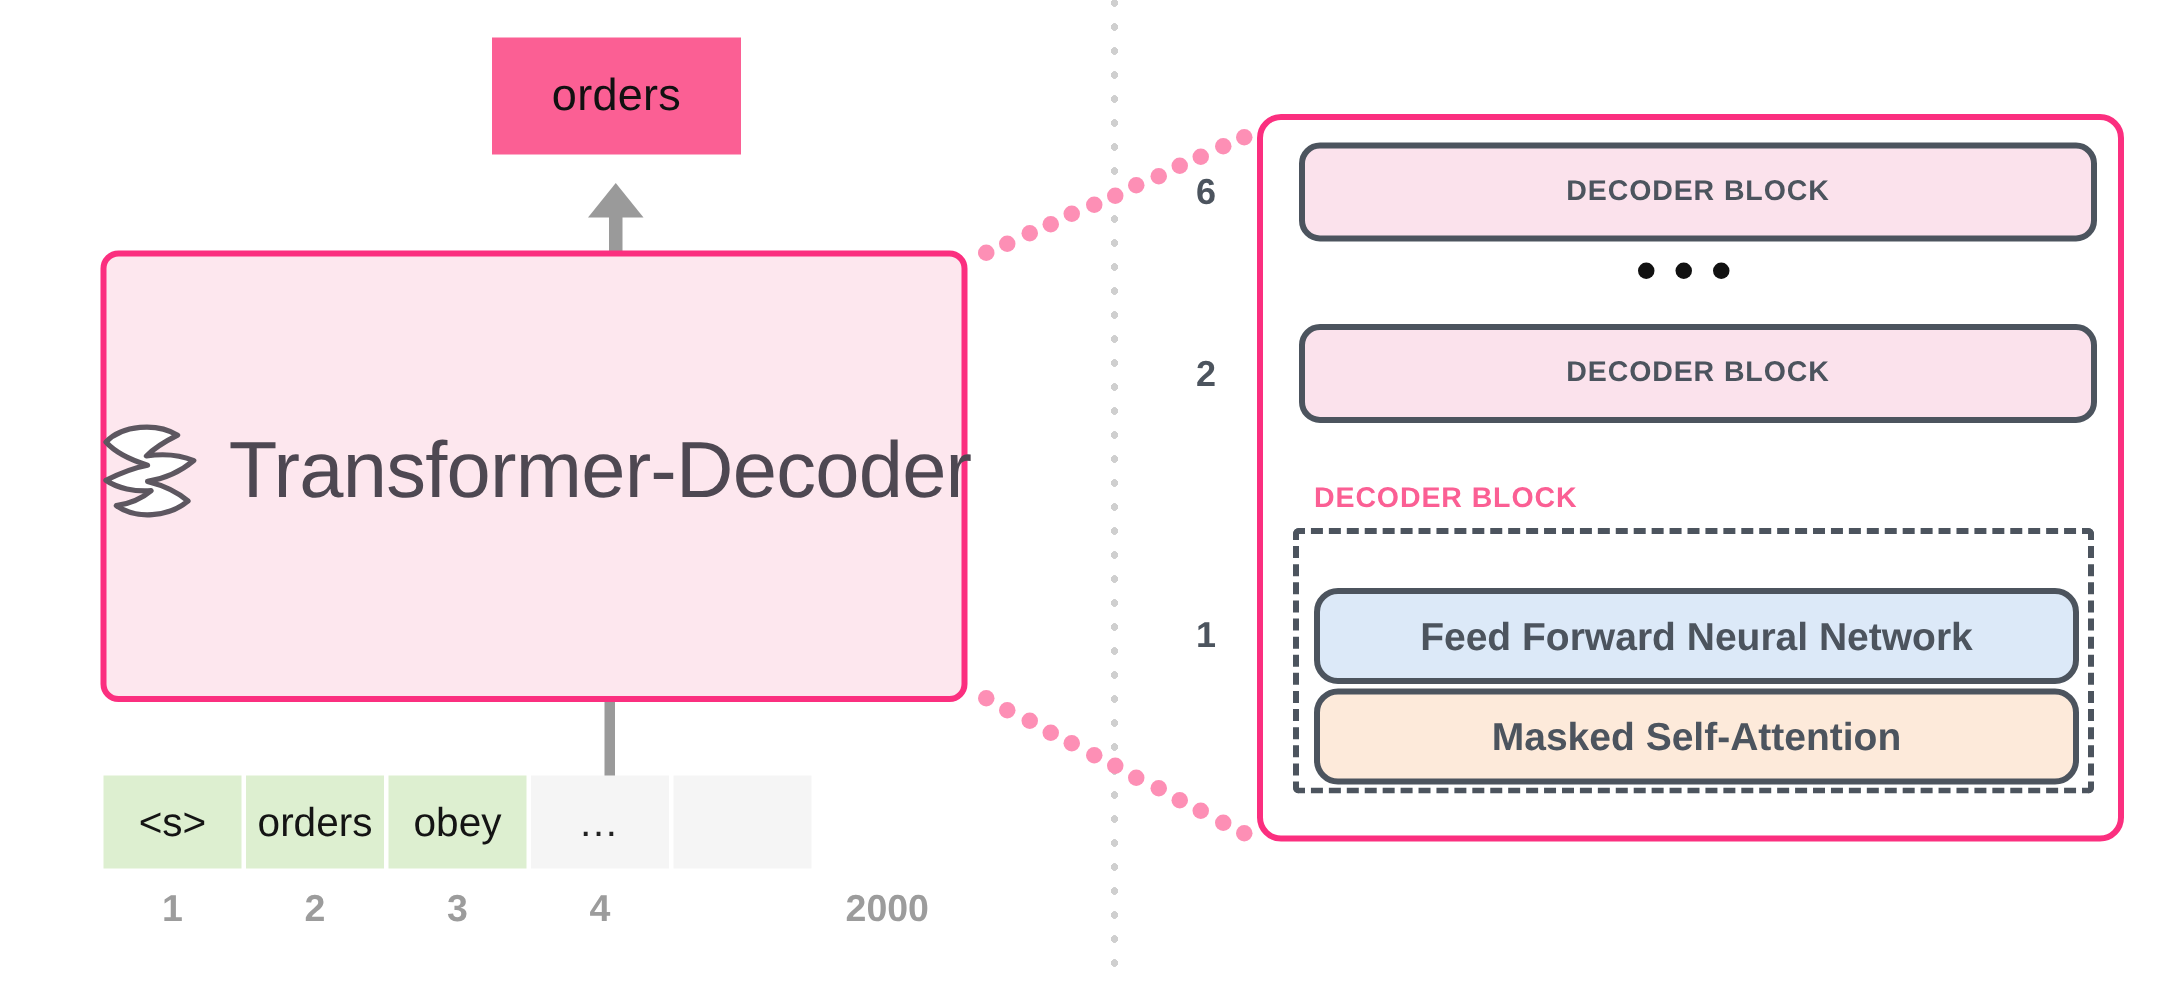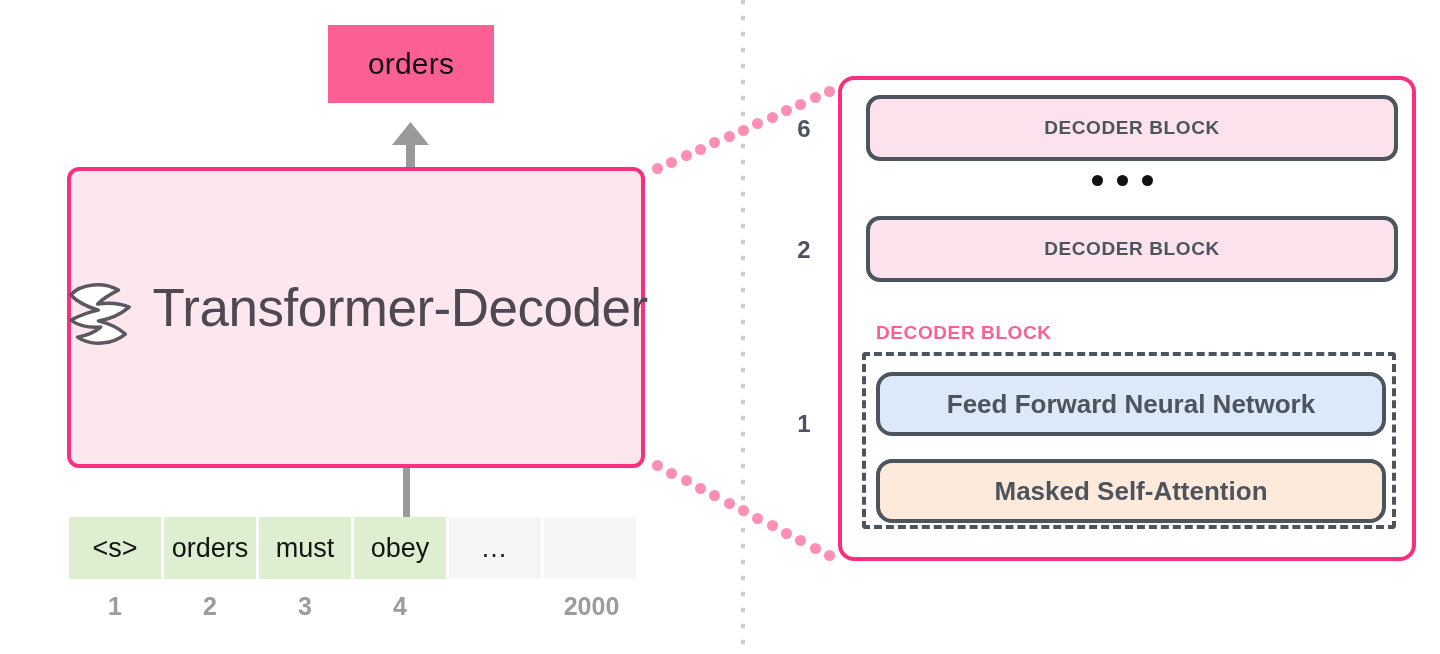--- a/index.html
+++ b/index.html
@@ -54,20 +54,21 @@
     box-sizing: border-box;
     background: #fde7ee;
     border: 4px solid #fb2f7f;
     border-radius: 12px;
     display: flex;
     align-items: center;
     justify-content: center;
   }
   .decoder-inner {
     display: flex;
+    align-items: center;
     gap: 10px;
     transform: translateY(-4px);
   }
   .brand-logo {
     width: 78px;
     height: 74px;
     flex: none;
   }
   .brand-text {
     font-size: 53px;
@@ -227,21 +228,21 @@
     height: 64px;
     border: 4px solid #4c545e;
     border-radius: 16px;
     display: flex;
     align-items: center;
     justify-content: center;
     font-size: 26px;
     font-weight: bold;
     color: #4c545e;
   }
-  .sub-box.ffn { top: 372px; background: #dce9f8; }
+  .sub-box.ffn { top: 392px; background: #dce9f8; }
   .sub-box.attn { top: 459px; background: #fdeada; border-radius: 16px; }
 </style>
 </head>
 <body>
 
 <div id="canvas">
 
   <div class="output-token">
     <span>orders</span>
   </div>
@@ -267,23 +268,20 @@
   </div>
 
   <div class="down-line"></div>
 
   <div class="token-strip">
     <div class="token-cell">
         <span>&lt;s&gt;</span>
       </div>
     <div class="token-cell">
         <span>orders</span>
-      </div>
-    <div class="token-cell">
-        <span>must</span>
       </div>
     <div class="token-cell">
         <span>obey</span>
       </div>
     <div class="token-cell empty ellipsis">
         <span>…</span>
       </div>
     <div class="token-cell empty">
         <span></span>
       </div>

